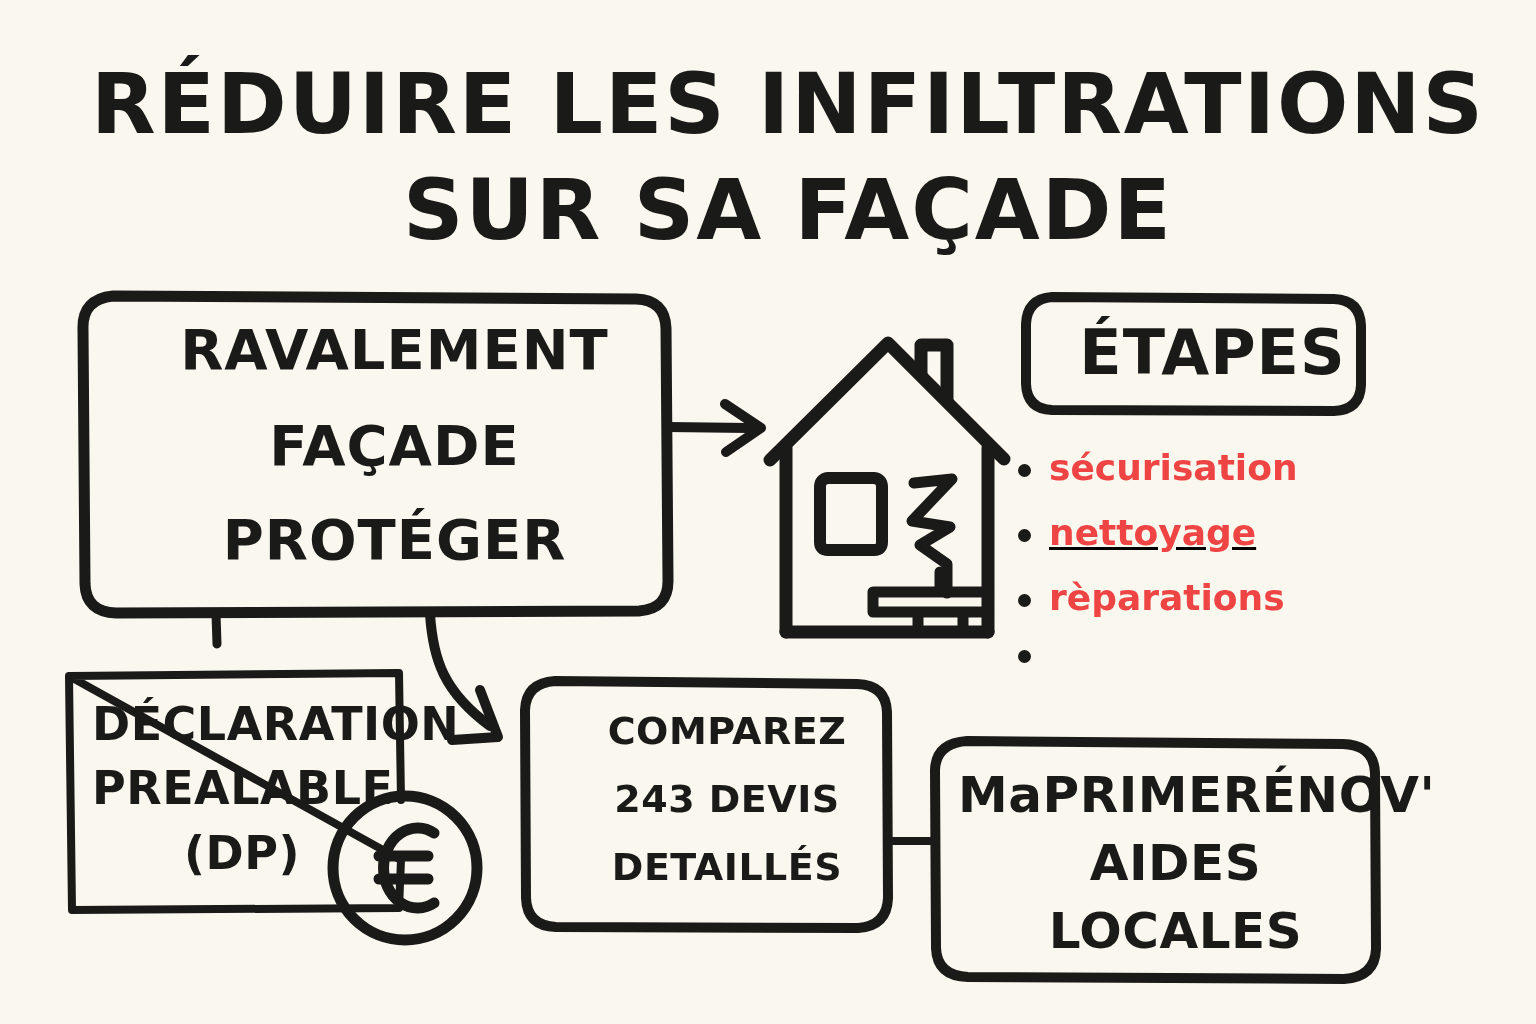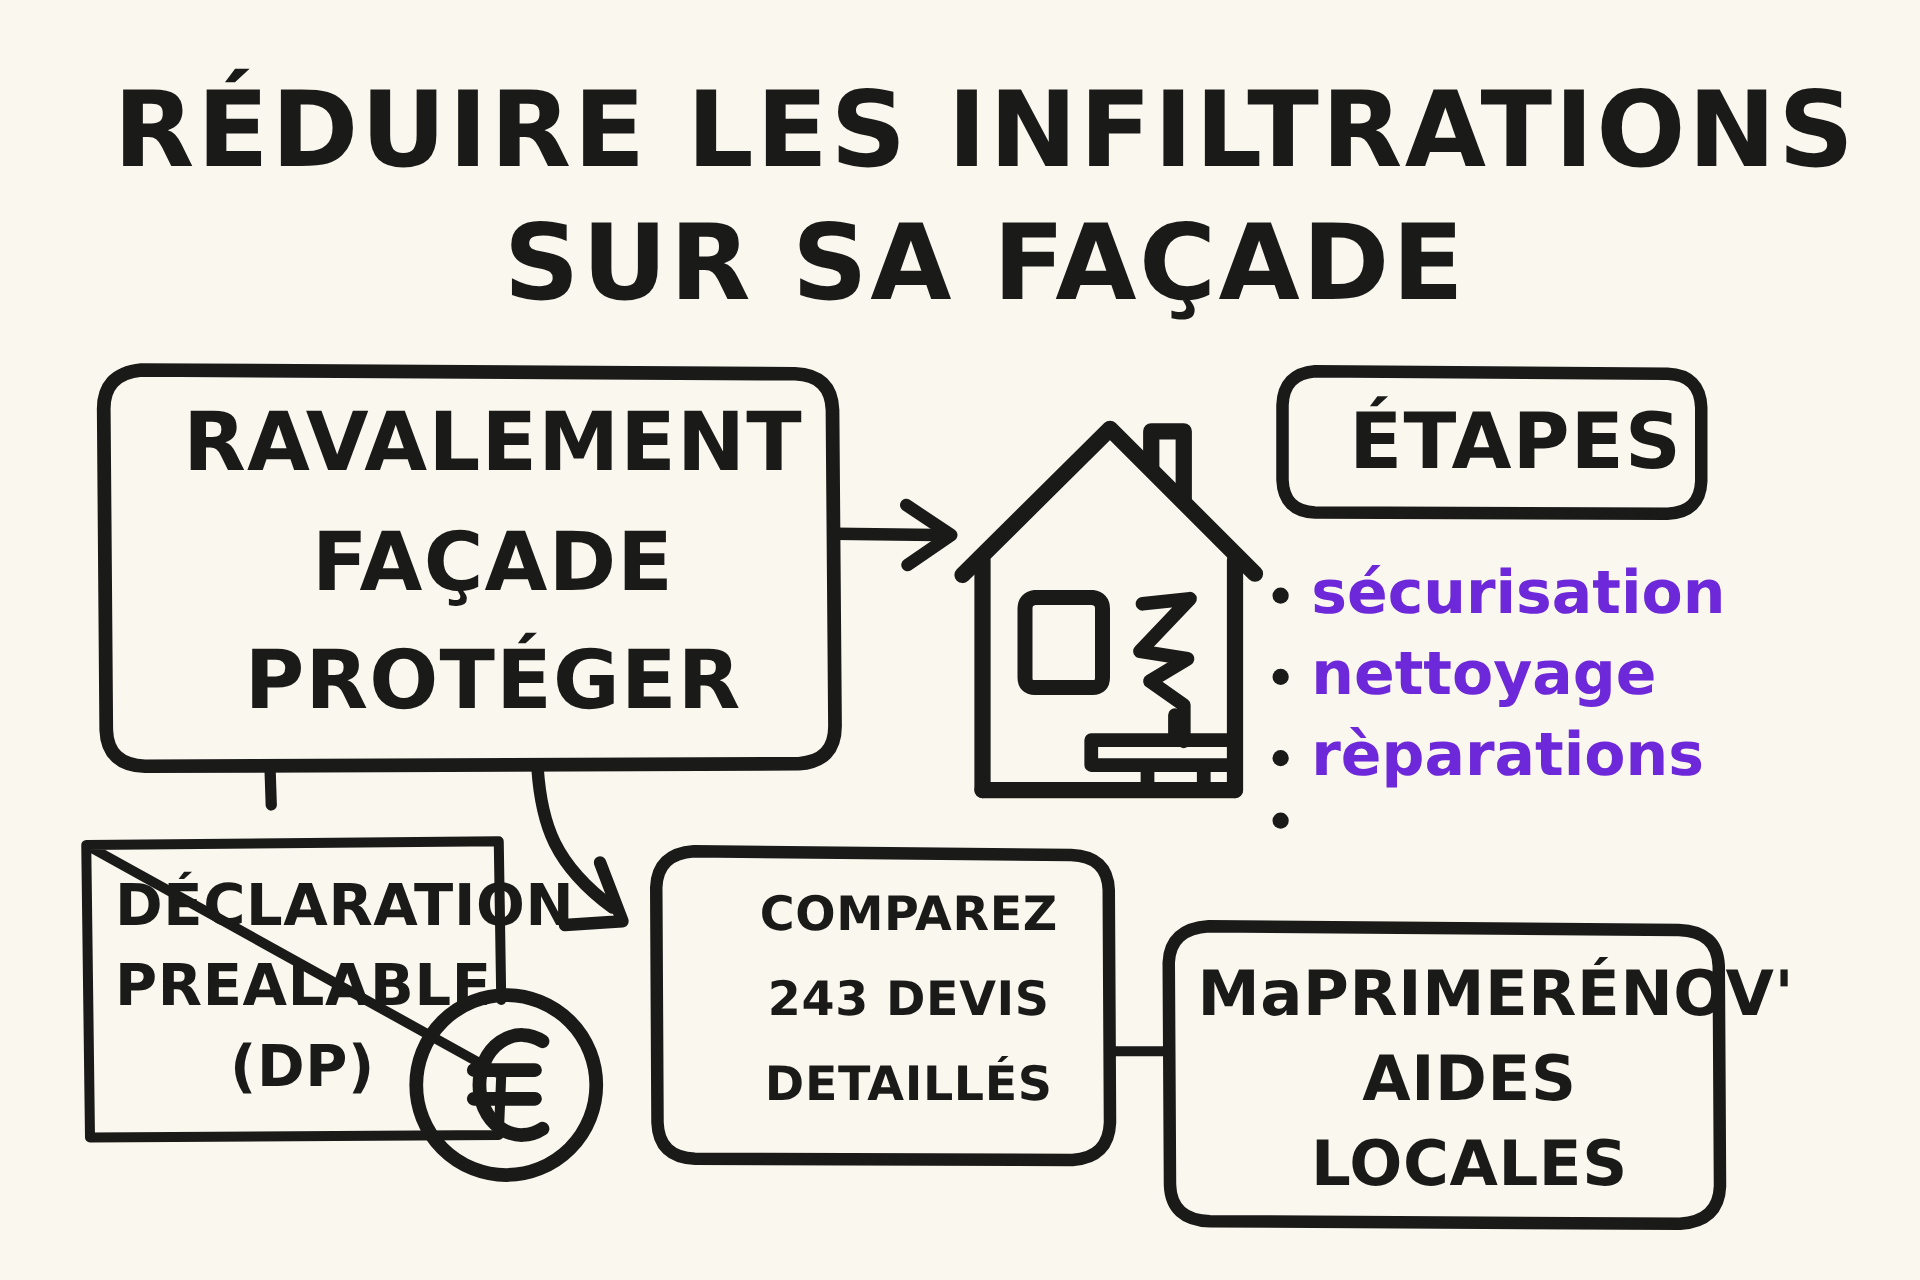--- a/index.html
+++ b/index.html
@@ -43,21 +43,21 @@
   #title-line-2 {
     left: 0; width: 1536px;
     top: 168px;
     font-size: 84px;
     letter-spacing: 2px;
   }
 
   
   .mainbox-line {
     left: 82px; width: 585px;
-    font-size: 65px;
+    font-size: 56px;
     letter-spacing: 1px;
   }
   #main-l1 { top: 322px; }
   #main-l2 { top: 418px; }
   #main-l3 { top: 512px; }
 
   
   #etapes-label {
     left: 1025px; width: 335px;
     top: 322px;
@@ -72,29 +72,29 @@
     gap: 18px;
   }
   .bullet-dot {
     width: 13px; height: 13px;
     border-radius: 50%;
     background: #1a1a18;
     flex: 0 0 auto;
     margin-top: 4px;
   }
   .bullet-text {
-    color: #6d28d9;
+    color: #ef4444;
     font-family: "DejaVu Sans", sans-serif;
     font-weight: bold;
-    font-size: 48px;
+    font-size: 36px;
     line-height: 1;
     white-space: nowrap;
   }
   #b0 { top: 450px; }
-  #b1 { top: 515px; }
+  #b1 { top: 515px; text-decoration: underline; }
   #b2 { top: 580px; }
   #b3 { top: 646px; }
 
   
   .dp-line {
     left: 72px; width: 300px;
     font-size: 46px;
     letter-spacing: 0.5px;
   }
   #dp-l1 { top: 701px; }

